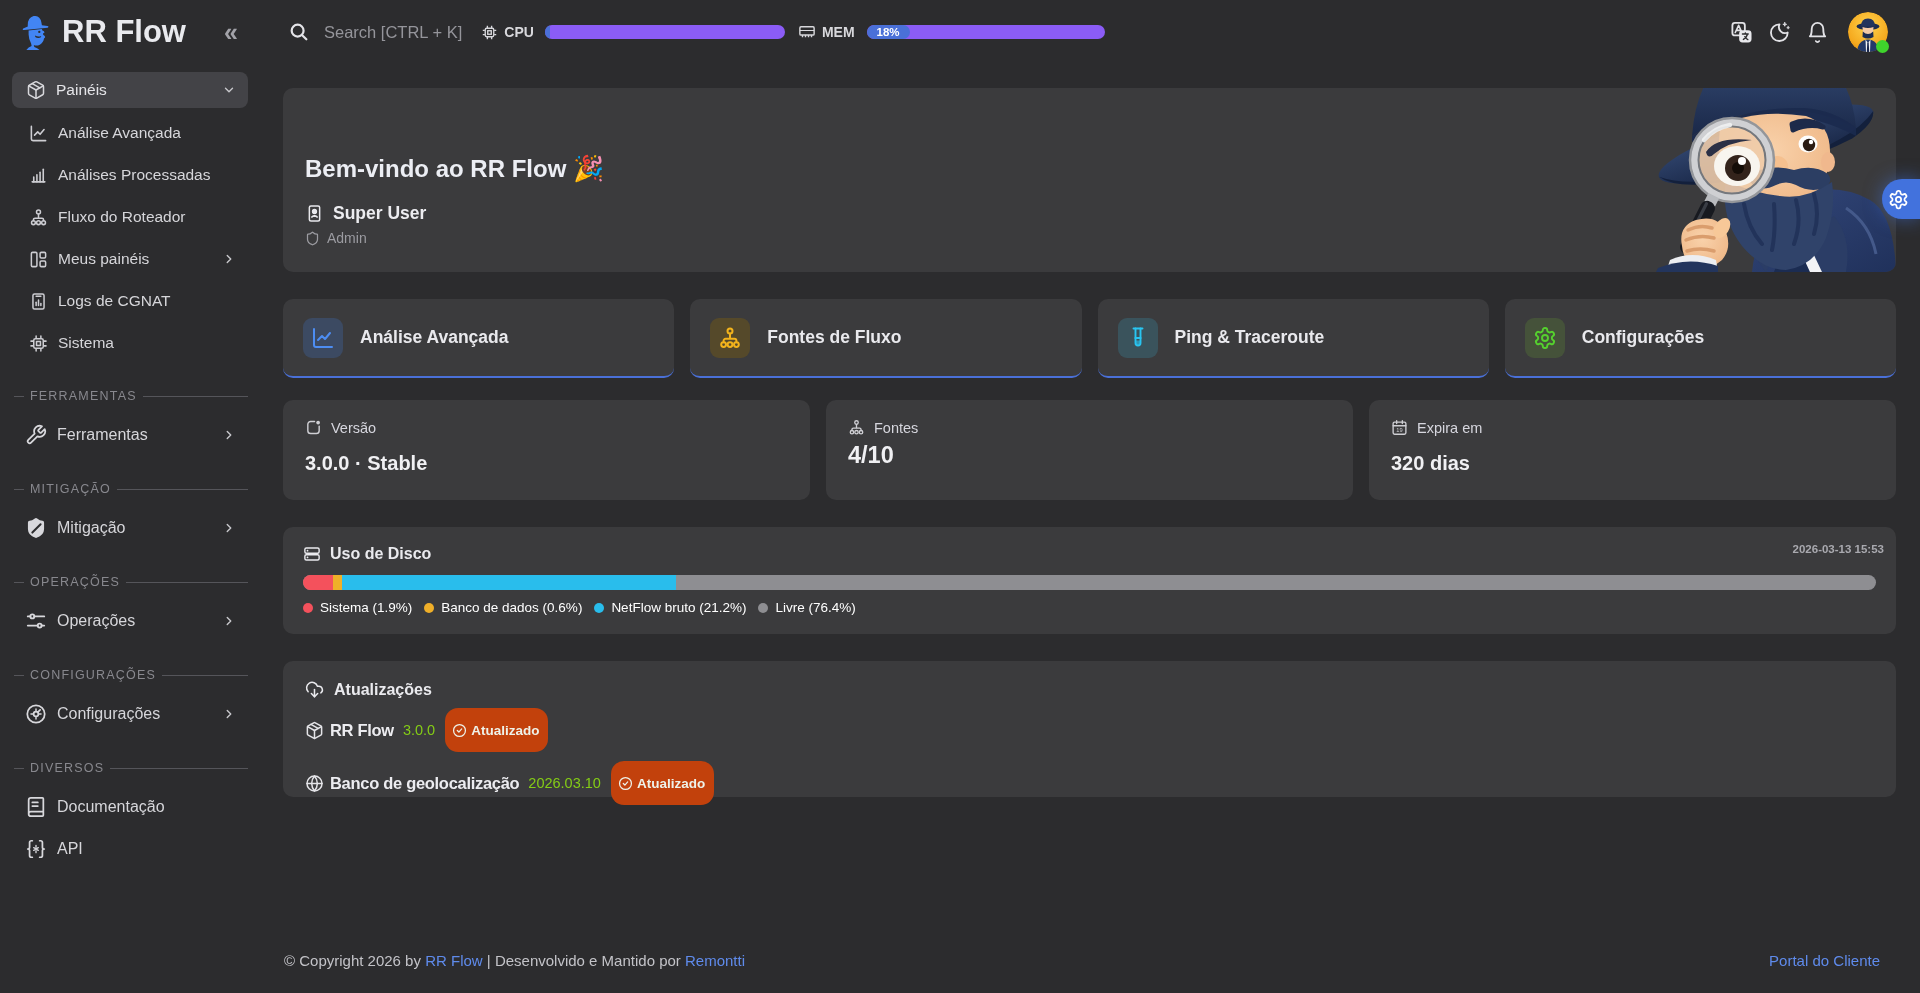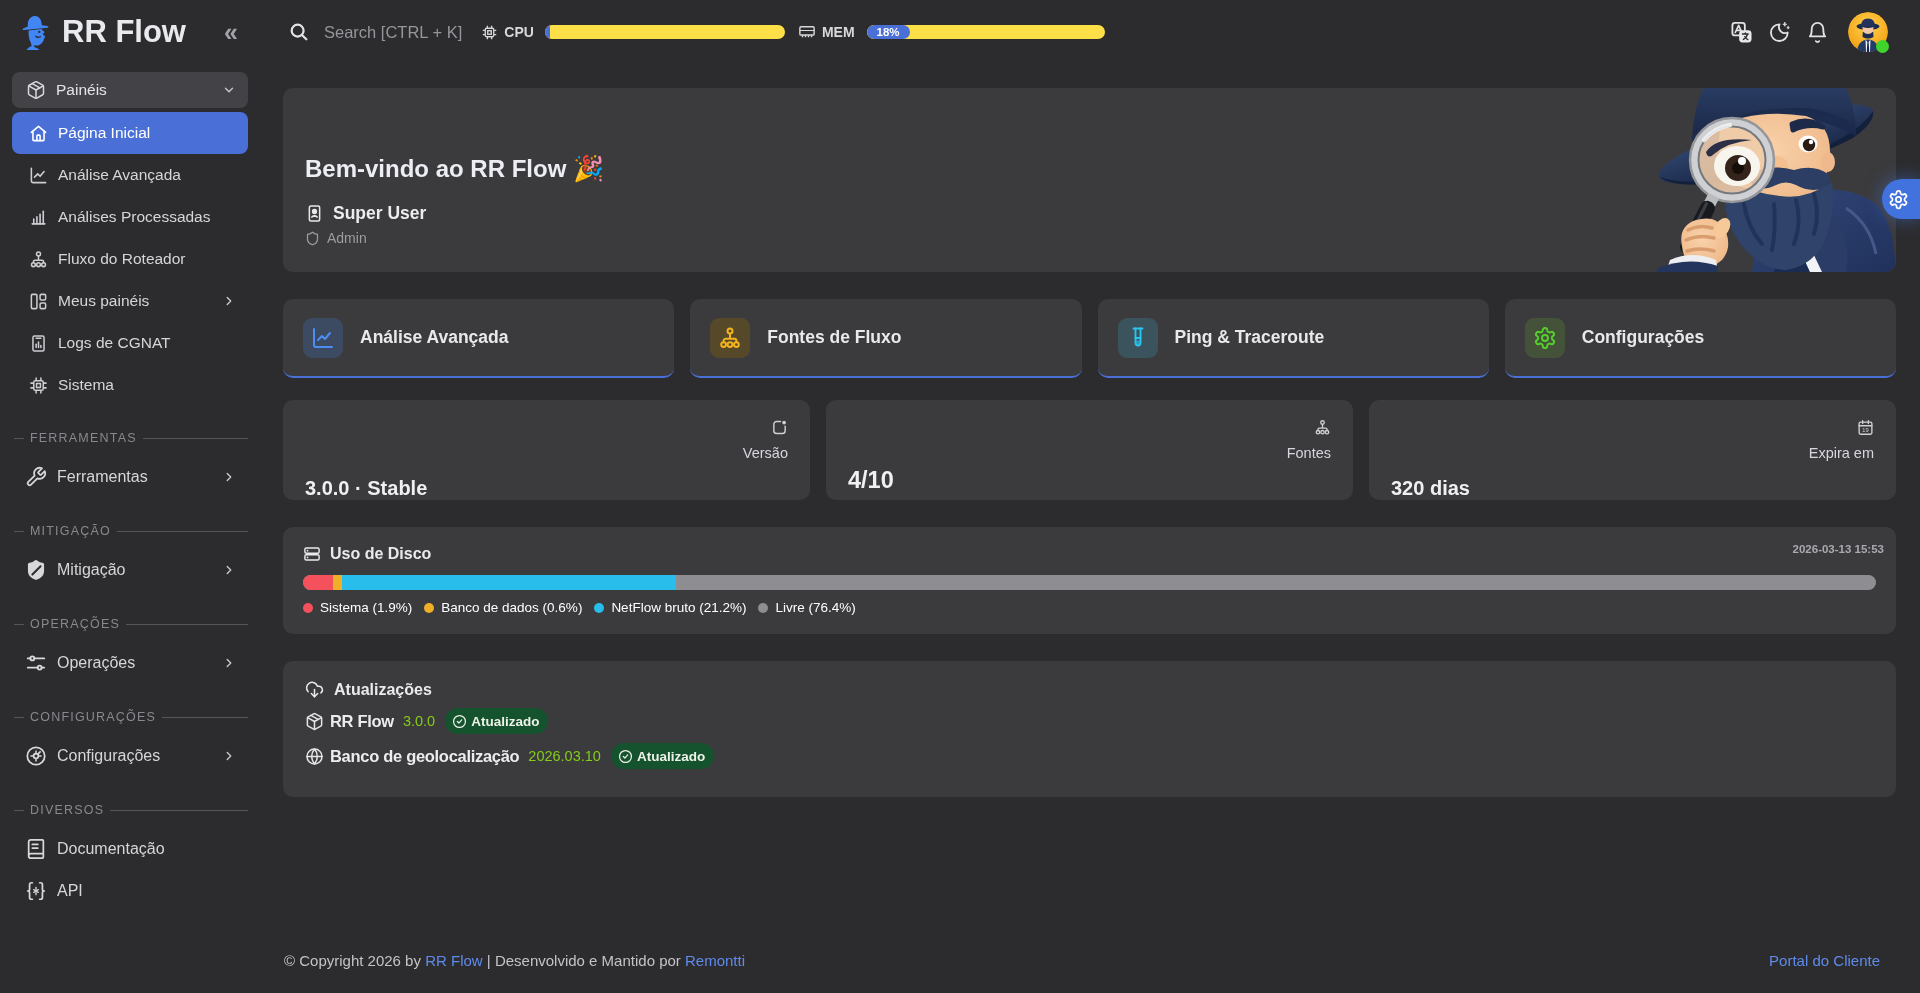--- a/index.html
+++ b/index.html
@@ -24,21 +24,21 @@
 .sect { display:flex; align-items:center; gap:6px; margin:26px 12px 11px 14px; color:#88888e; font-size:12.5px; letter-spacing:1.2px; }
 .sect::before { content:""; width:10px; height:1px; background:#55555a; }
 .sect::after { content:""; flex:1; height:1px; background:#55555a; }
 .sect-item { display:flex; align-items:center; gap:10px; height:42px; border-radius:8px; padding:0 12px 0 13px; color:#d6d6da; font-size:16px; margin:0 12px; }
 .sect-item .sico { width:22px; height:22px; flex:0 0 22px; }
 .sect-item .lbl { flex:1; }
 
 .topbar { position:absolute; left:260px; right:0; top:0; height:64px; display:flex; align-items:center; }
 .search { display:flex; align-items:center; gap:14px; margin-left:28px; color:#95959b; font-size:16.5px; }
 .meter-label { display:flex; align-items:center; gap:6px; color:#d8d8dc; font-size:14px; font-weight:bold; }
-.meter { height:14px; border-radius:7px; background:#fde047; position:relative; overflow:hidden; }
+.meter { height:14px; border-radius:7px; background:#8b5cf6; position:relative; overflow:hidden; }
 .cpu-bar { width:240px; margin-left:11px; }
 .mem-bar { width:238px; margin-left:12px; }
 .cpu-fill { position:absolute; left:0; top:0; bottom:0; width:5px; background:#4a70d8; border-radius:7px; }
 .mem-fill { position:absolute; left:0; top:0; bottom:0; width:43px; background:#4a70d8; border-radius:7px; color:#fff; font-size:11.5px; font-weight:bold; display:flex; align-items:center; justify-content:center; }
 .top-icons { position:absolute; right:32px; top:0; height:64px; display:flex; align-items:center; gap:15px; }
 .tico { width:23px; height:23px; color:#e2e2e6; }
 .avatar { width:40px; height:40px; border-radius:50%; position:relative; overflow:visible; margin-left:4px; }
 .avatar svg { border-radius:50%; display:block; }
 .avatar .dot { position:absolute; right:-1px; bottom:-1px; width:13px; height:13px; background:#3fd42c; border-radius:50%; }
 
@@ -48,42 +48,42 @@
 .welcome h1 { font-size:24px; font-weight:bold; color:#eceef4; padding-top:66px; }
 .w-user { display:flex; align-items:center; gap:9px; margin-top:20px; font-size:17.5px; font-weight:bold; color:#ececf0; }
 .w-admin { display:flex; align-items:center; gap:7px; margin-top:6px; font-size:14px; color:#9b9ba1; }
 .w-illu { position:absolute; right:0; top:0; height:184px; width:240px; }
 .qrow { display:flex; gap:16px; margin-top:27px; }
 .qcard { flex:1; height:79px; background:#3b3b3d; border-radius:10px; border-bottom:2px solid #4a70d8; display:flex; align-items:center; padding:0 20px; gap:17px; }
 .qico { width:40px; height:40px; border-radius:9px; display:flex; align-items:center; justify-content:center; }
 .qcard .qlbl { font-size:17.5px; font-weight:bold; color:#e9e9ed; }
 .srow { display:flex; gap:16px; margin-top:22px; }
 .scard { flex:1; height:100px; background:#3b3b3d; border-radius:10px; padding:19px 22px; }
-.s-head { display:flex; align-items:flex-end; gap:9px; color:#d6d6de; font-size:14.5px;flex-direction:column; }
+.s-head { display:flex; align-items:center; gap:9px; color:#d6d6de; font-size:14.5px; }
 .s-head svg { width:17px; height:17px; }
 .s-val { font-size:20px; font-weight:bold; color:#f0f0f3; margin-top:16px; }
 .disk { margin-top:27px; height:107px; padding:18px 20px; position:relative; }
 .d-head { display:flex; align-items:center; gap:9px; color:#eaeaee; font-size:16px; font-weight:bold; }
 .d-head svg { width:18px; height:18px; }
 .d-date { position:absolute; right:12px; top:16px; color:#a9a9af; font-size:11.5px; font-weight:bold; }
 .dbar { height:15px; border-radius:8px; margin-top:12px; display:flex; overflow:hidden; background:#8e8e92; }
 .dbar .seg1 { width:1.9%; background:#f4515c; }
 .dbar .seg2 { width:0.6%; background:#efaf29; }
 .dbar .seg3 { width:21.2%; background:#29bdec; }
 .legend { display:flex; gap:12px; margin-top:10px; font-size:13.5px; color:#ffffff; }
 .leg { display:flex; align-items:center; gap:7px; }
 .leg i { width:10px; height:10px; border-radius:50%; display:inline-block; }
 .updates { margin-top:27px; height:136px; padding:19px 22px; }
 .u-head { display:flex; align-items:center; gap:10px; color:#eaeaee; font-size:16px; font-weight:bold; }
 .u-head svg { width:19px; height:19px; }
 .u-row { display:flex; align-items:center; gap:6px; margin-top:9px; }
 .u-row svg.uico { width:19px; height:19px; }
 .u-name { font-size:16.5px; font-weight:bold; color:#ececf0; letter-spacing:-0.3px; }
 .u-ver { font-size:14.5px; color:#84cc16; margin-left:3px; }
-.badge { display:inline-flex; align-items:center; gap:4px; background:#14532d; color:#eef2e9; border-radius:13px; height:26px; padding:0 9px 0 7px; font-size:13.5px; font-weight:bold; margin-left:4px; }
+.badge { display:inline-flex; align-items:center; gap:4px; background:#c2410c; color:#eef2e9; border-radius:13px; height:44px; padding:0 9px 0 7px; font-size:13.5px; font-weight:bold; margin-left:4px; }
 .badge svg { width:15px; height:15px; }
 .footer { position:absolute; left:260px; right:0; top:952px; height:30px; padding:0 40px 0 24px; display:flex; color:#c3c3c8; font-size:15px; }
 .footer a { color:#5f8bec; text-decoration:none; }
 .f-right { margin-left:auto; }
 .gear-tab { position:fixed; right:0; top:179px; width:38px; height:40px; background:#4272dd; border-radius:20px 0 0 20px; display:flex; align-items:center; justify-content:center; box-shadow:0 0 18px rgba(66,114,221,.55); }
 .gear-tab svg { width:21px; height:21px; color:#fff; margin-left:0px; margin-right:6px; }
 </style>
 </head>
 <body>
 <aside class="sidebar">
@@ -107,28 +107,20 @@
           <path d="m7.5 4.27 9 5.15"></path>
           <path d="M21 8a2 2 0 0 0-1-1.73l-7-4a2 2 0 0 0-2 0l-7 4A2 2 0 0 0 3 8v8a2 2 0 0 0 1 1.73l7 4a2 2 0 0 0 2 0l7-4A2 2 0 0 0 21 16Z"></path>
           <path d="m3.3 7 8.7 5 8.7-5"></path>
           <path d="M12 22V12"></path>
         </svg>
       <span class="lbl">Painéis</span>
       <svg class="chev-r" viewBox="0 0 24 24" fill="none" stroke="#c8c8cc" stroke-width="2.4" stroke-linecap="round" stroke-linejoin="round">
           <path d="m6 9 6 6 6-6"></path>
         </svg>
     </div>
-    <div class="nav-item active">
-      <svg class="nico" viewBox="0 0 24 24" fill="none" stroke="#fff" stroke-width="2" stroke-linecap="round" stroke-linejoin="round">
-          <path d="M3 10.5 12 3l9 7.5"></path>
-          <path d="M5 9v11a1 1 0 0 0 1 1h12a1 1 0 0 0 1-1V9"></path>
-          <path d="M10 21v-6a1 1 0 0 1 1-1h2a1 1 0 0 1 1 1v6"></path>
-        </svg>
-      <span class="lbl">Página Inicial</span>
-    </div>
     <div class="nav-item">
       <svg class="nico" viewBox="0 0 24 24" fill="none" stroke="#cdcdd2" stroke-width="2" stroke-linecap="round" stroke-linejoin="round">
           <path d="M3 3v16a2 2 0 0 0 2 2h16"></path>
           <path d="m7 14 4-4 3 3 5-6"></path>
         </svg>
       <span class="lbl">Análise Avançada</span>
     </div>
     <div class="nav-item">
       <svg class="nico" viewBox="0 0 24 24" fill="none" stroke="#cdcdd2" stroke-width="2" stroke-linecap="round" stroke-linejoin="round">
           <path d="M3 3v16a2 2 0 0 0 2 2h16" opacity="0"></path>

